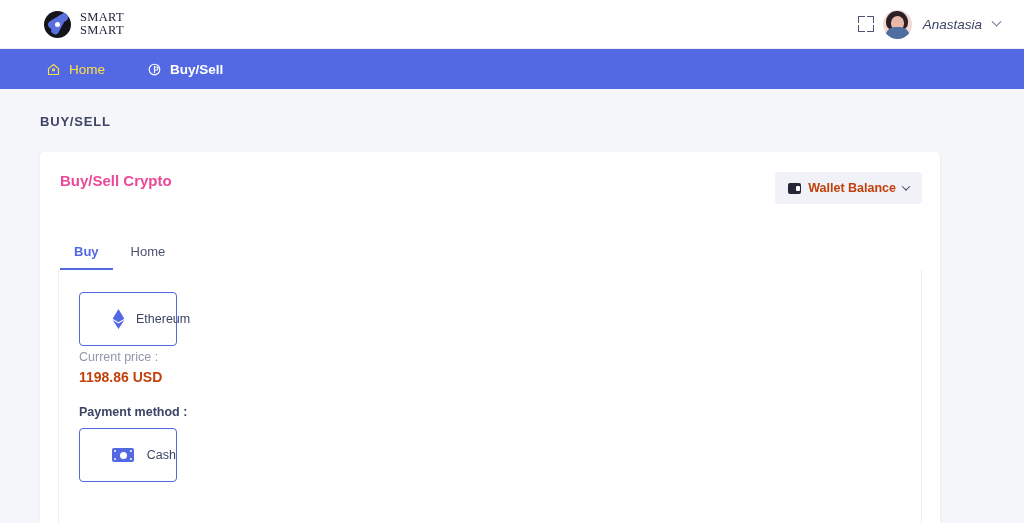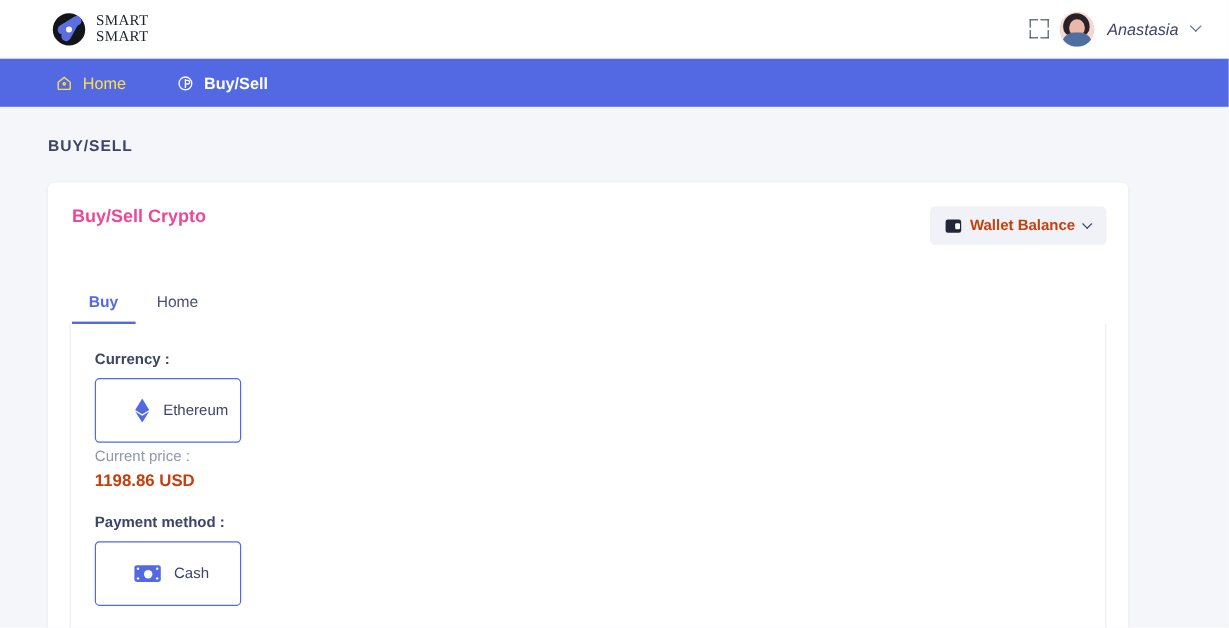--- a/index.html
+++ b/index.html
@@ -237,30 +237,31 @@
   }
 
   .field-label {
     font-size: 12.5px;
     font-weight: 600;
     color: #3d4465;
     margin-bottom: 9px;
   }
 
   .option-card {
-    width: 122px;
+    width: 98px;
     height: 54px;
     border: 1.5px solid #5269e3;
     border-radius: 4px;
     display: flex;
     align-items: center;
     gap: 11px;
     padding-left: 32px;
     cursor: pointer;
     background: #fff;
+    justify-content: space-between;
   }
   .option-label { font-size: 12.5px; color: #3d4465; }
 
   .eth-glyph { width: 13px; height: 20px; display: block; flex: none; }
 
   .cash-icon {
     width: 22px; height: 14px;
     background: #5269e3;
     border-radius: 2px;
     position: relative;
@@ -367,21 +368,20 @@
     <div class="tab active">
       <span>Buy</span>
     </div>
     <div class="tab">
       <span>Home</span>
     </div>
   </div>
 
   <div class="form-panel">
 
-    <div class="field-label">Currency :</div>
     <div class="option-card">
       <svg class="eth-glyph" viewBox="0 0 16 26">
         <path d="M8 0 15.6 12.6 8 17.1 0.4 12.6z" fill="#5269e3"></path>
         <path d="M8 18.7 15.6 14.2 8 26 0.4 14.2z" fill="#5269e3"></path>
       </svg>
       <span class="option-label">Ethereum</span>
     </div>
 
     <div class="price-label">Current price :</div>
     <div class="price-value">1198.86 USD</div>

